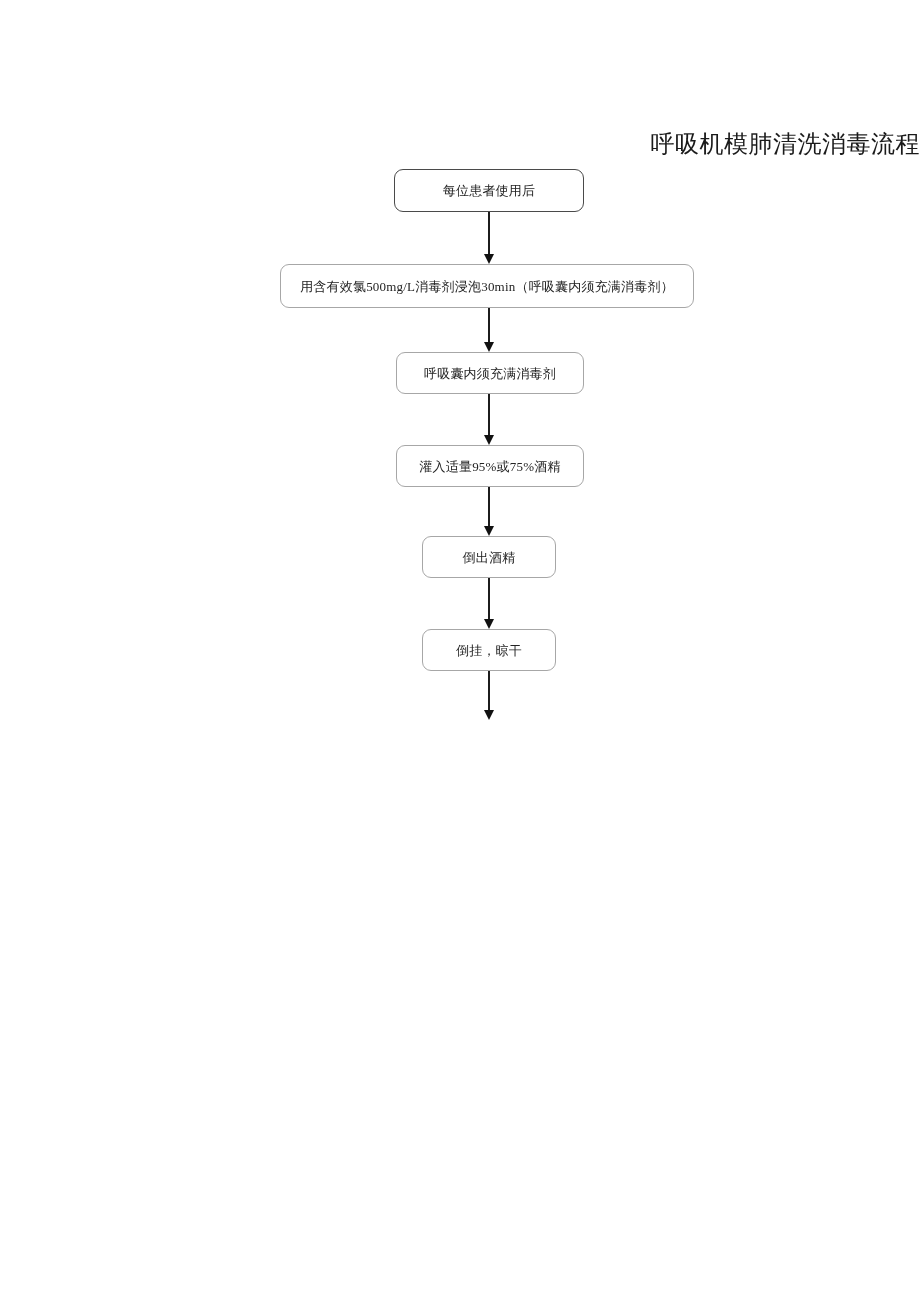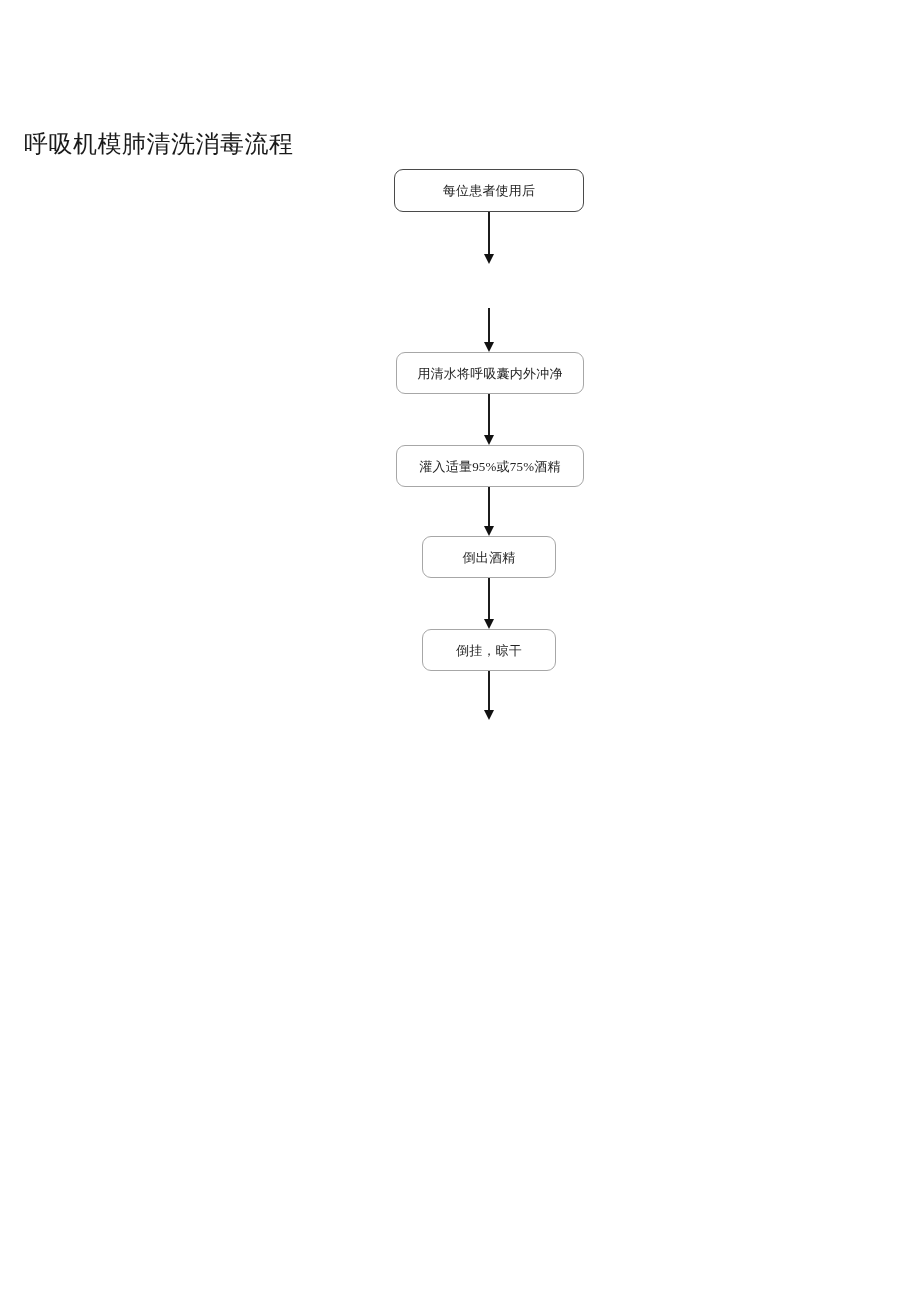--- a/index.html
+++ b/index.html
@@ -20,29 +20,28 @@
     position: absolute;
     inset: 0;
   }
 
   
   .chart-title {
     position: absolute;
     left: 0;
     right: 0;
     top: 129px;
-    text-align: left;
+    text-align: right;
     font-size: 24px;
     line-height: 30px;
     letter-spacing: 0.5px;
     font-weight: 400;
     color: #1a1a1a;
     font-family: "Liberation Serif", "DejaVu Serif", serif;
     white-space: nowrap;
-    margin-left: 24px;
   }
 
   
   .flow {
     position: absolute;
     left: 16px;
     top: 0;
     width: 920px;
     height: 1301px;
   }
@@ -108,28 +107,31 @@
 
     <div class="node rounded strong" style="left:378px; top:169px; width:190px; height:43px;">
       <span class="node-label">每位患者使用后</span>
     </div>
 
     <div class="connector" style="left:473px; top:212px; height:52px;">
       <div class="stem" style="height:42px;"></div>
       <div class="head"></div>
     </div>
 
+    <div class="node rounded" style="left:264px; top:264px; width:414px; height:44px;">
+      <span class="node-label">用含有效氯500mg/L消毒剂浸泡30min（呼吸囊内须充满消毒剂）</span>
+    </div>
 
     <div class="connector" style="left:473px; top:308px; height:44px;">
       <div class="stem" style="height:34px;"></div>
       <div class="head"></div>
     </div>
 
     <div class="node rounded" style="left:380px; top:352px; width:188px; height:42px;">
-      <span class="node-label">用清水将呼吸囊内外冲净</span>
+      <span class="node-label">呼吸囊内须充满消毒剂</span>
     </div>
 
     <div class="connector" style="left:473px; top:394px; height:51px;">
       <div class="stem" style="height:41px;"></div>
       <div class="head"></div>
     </div>
 
     <div class="node rounded" style="left:380px; top:445px; width:188px; height:42px;">
       <span class="node-label">灌入适量95%或75%酒精</span>
     </div>

